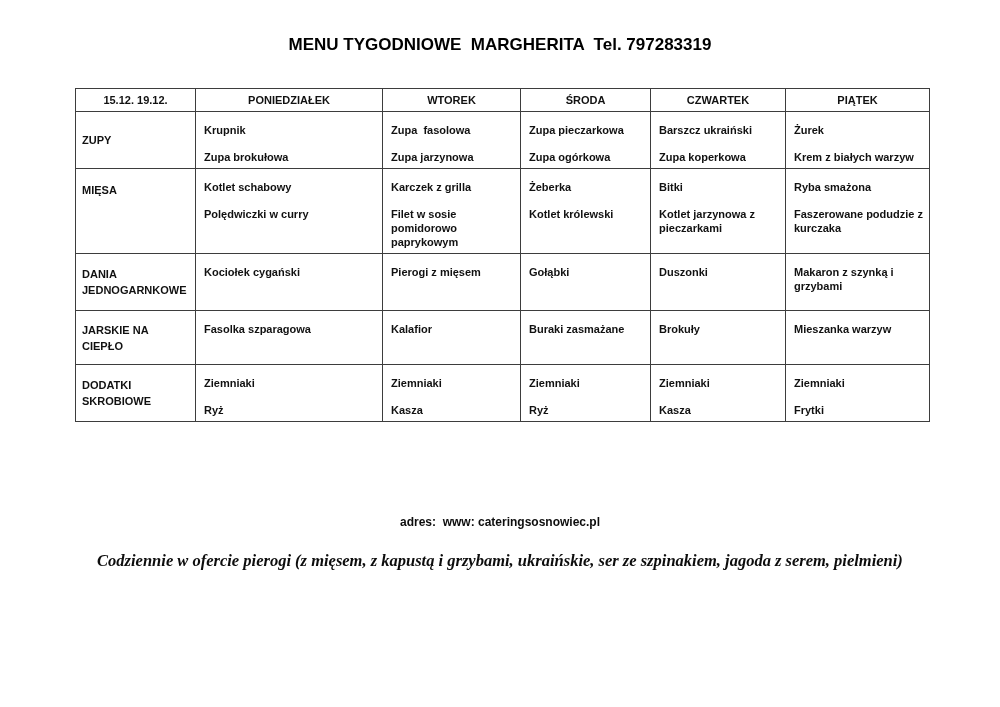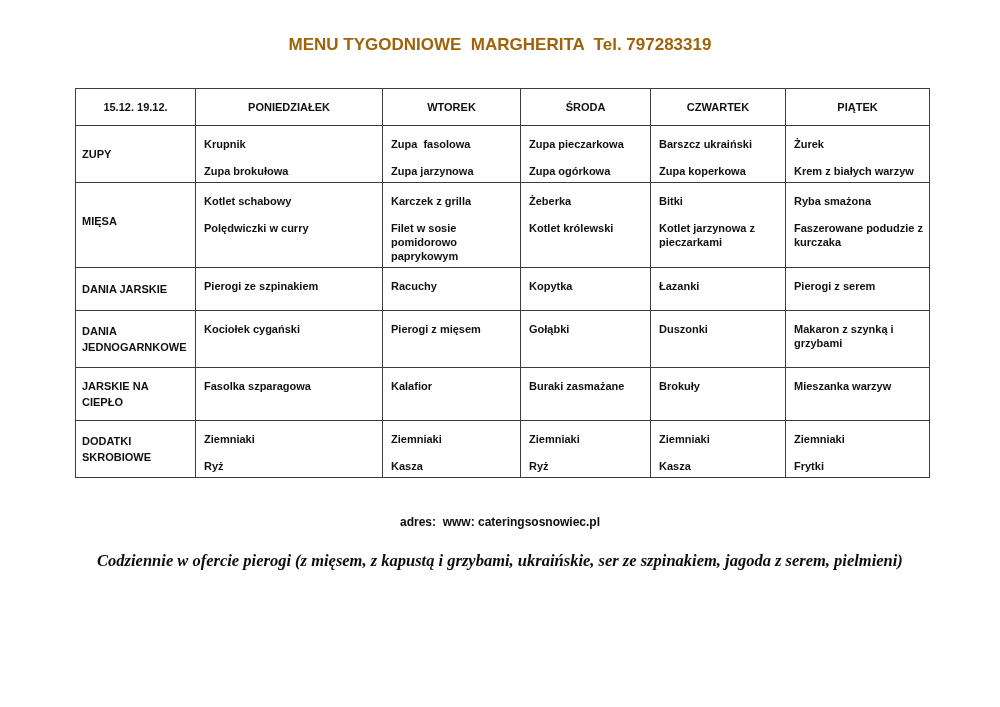--- a/index.html
+++ b/index.html
@@ -17,34 +17,34 @@
   }
   .title {
     position: absolute;
     top: 35px;
     left: 0;
     width: 100%;
     text-align: center;
     font-size: 17px;
     font-weight: bold;
     white-space: pre-wrap;
-    color: #a16207;
+    color: #000000;
   }
   table.menu {
     position: absolute;
     left: 75px;
     top: 88px;
     width: 854px;
     border-collapse: collapse;
     table-layout: fixed;
   }
   table.menu th, table.menu td {
     border: 1px solid #3d3d3d;
   }
-  table.menu thead tr { height: 37px; }
+  table.menu thead tr { height: 23px; }
   table.menu th {
     font-size: 11px;
     font-weight: bold;
     text-align: center;
     vertical-align: middle;
     white-space: pre-wrap;
   }
   td.label {
     font-size: 11px;
     font-weight: bold;
@@ -65,21 +65,21 @@
   td.cell p.item + p.item { margin-top: 13px; }
   
   tbody tr:nth-child(1) { height: 56px; }
   tbody tr:nth-child(2) { height: 80px; }
   tbody tr:nth-child(3) { height: 40px; }
   tbody tr:nth-child(4) { height: 54px; }
   tbody tr:nth-child(5) { height: 53px; }
   tbody tr:nth-child(6) { height: 49px; }
   tbody tr:nth-child(7) { height: 84px; }
   
-  tbody tr:nth-child(2) td.label { vertical-align: top; padding-top: 30px; }
+  tbody tr:nth-child(2) td.label { vertical-align: top; padding-top: 13px; }
   
   tbody tr:nth-child(7) td { border-top-width: 2px; }
   .footer-address {
     position: absolute;
     top: 515px;
     left: 0;
     width: 100%;
     text-align: center;
     font-size: 12px;
     font-weight: bold;
@@ -176,43 +176,20 @@
           <td class="cell">
             <p class="item">Bitki</p>
             <p class="item">Kotlet jarzynowa z pieczarkami</p>
           </td>
           <td class="cell">
             <p class="item">Ryba smażona</p>
             <p class="item">Faszerowane podudzie z kurczaka</p>
           </td>
         </tr>
         <tr>
-          <td class="label">DANIA JARSKIE</td>
-          <td class="cell">
-            <p class="item">Pierogi ze szpinakiem</p>
-            <p class="item"></p>
-          </td>
-          <td class="cell">
-            <p class="item">Racuchy</p>
-            <p class="item"></p>
-          </td>
-          <td class="cell">
-            <p class="item">Kopytka</p>
-            <p class="item"></p>
-          </td>
-          <td class="cell">
-            <p class="item">Łazanki</p>
-            <p class="item"></p>
-          </td>
-          <td class="cell">
-            <p class="item">Pierogi z serem</p>
-            <p class="item"></p>
-          </td>
-        </tr>
-        <tr>
           <td class="label">DANIA JEDNOGARNKOWE</td>
           <td class="cell">
             <p class="item">Kociołek cygański</p>
             <p class="item"></p>
           </td>
           <td class="cell">
             <p class="item">Pierogi z mięsem</p>
             <p class="item"></p>
           </td>
           <td class="cell">

